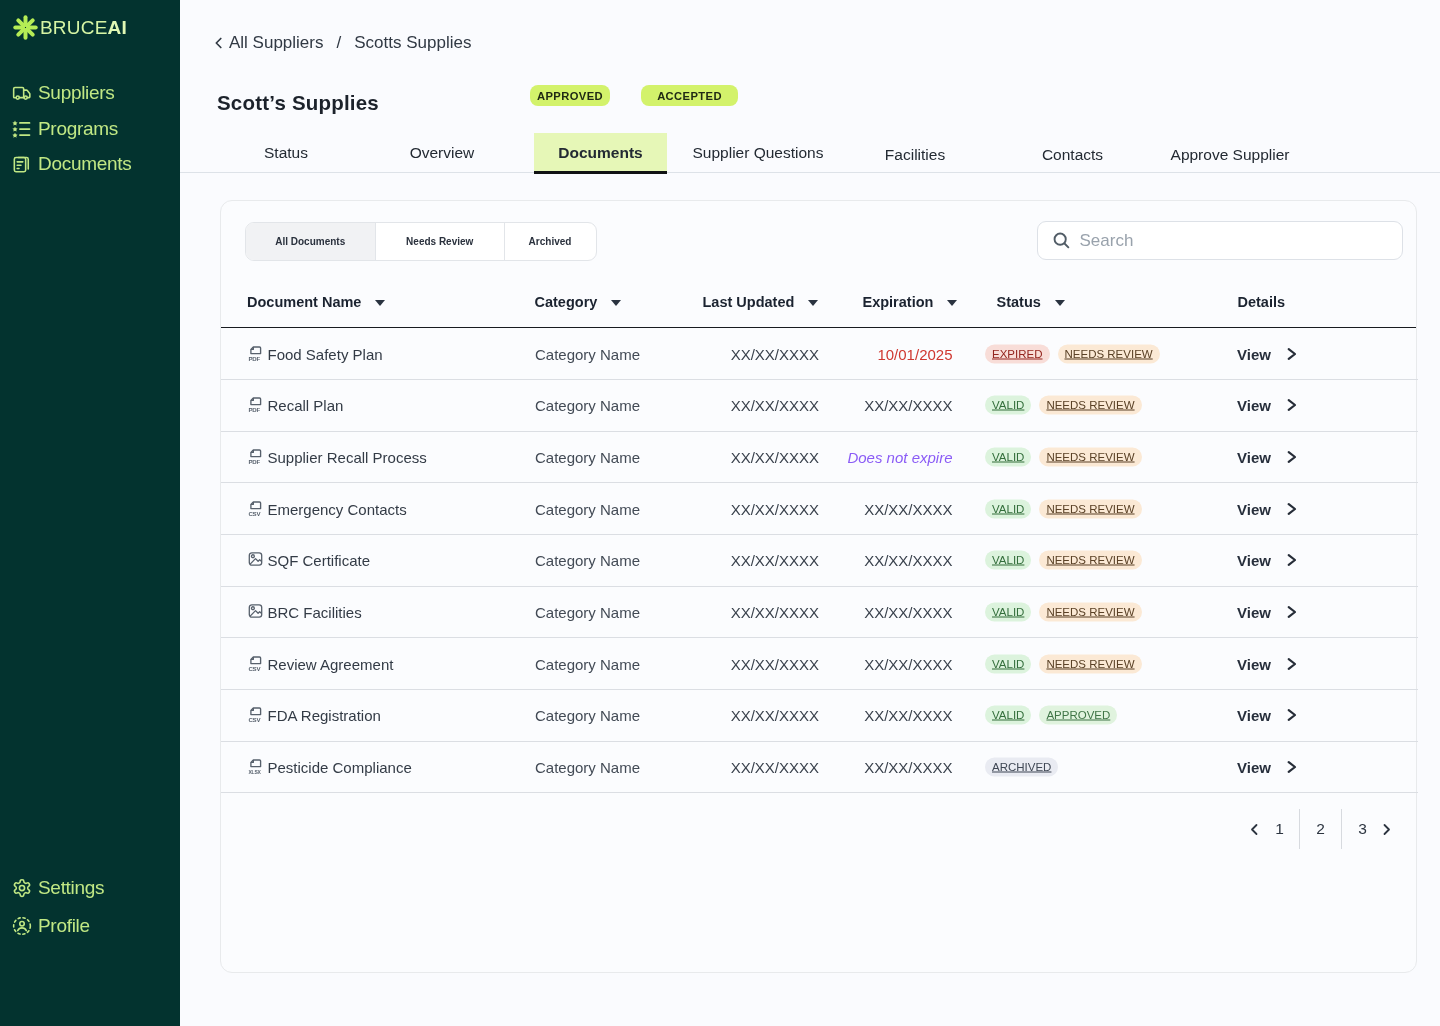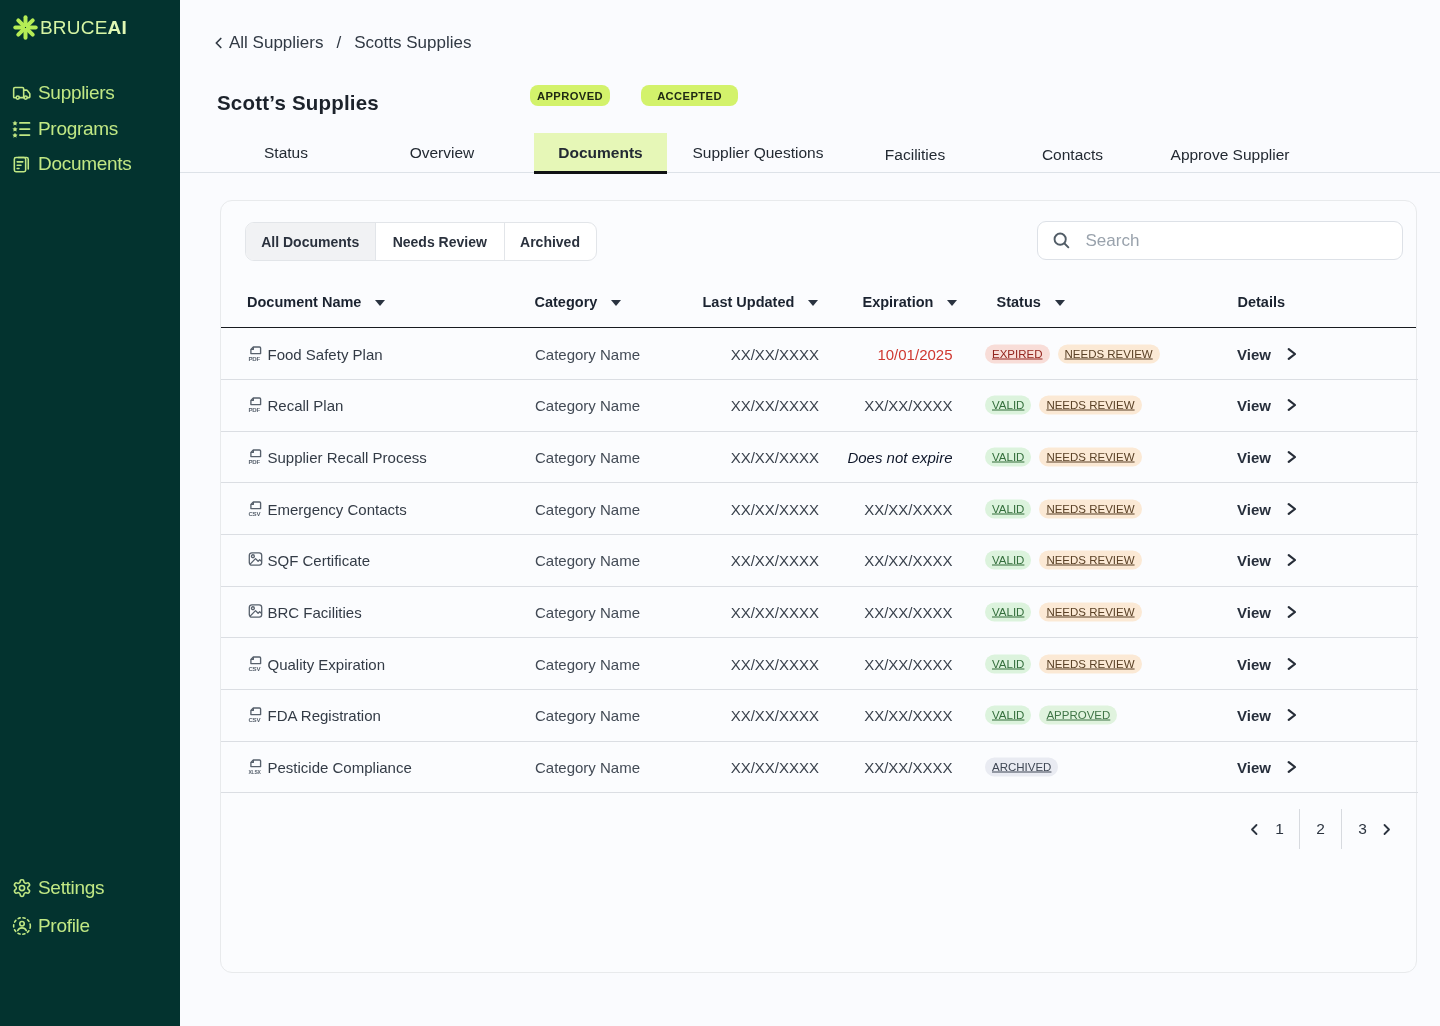--- a/index.html
+++ b/index.html
@@ -29,43 +29,43 @@
 .tab { position:absolute; top:144px; font-size:15.5px; font-weight:500; color:#232a33; transform:translateX(-50%); white-space:nowrap; }
 #tab-active-bg { position:absolute; left:534px; top:133px; width:133px; height:39px; background:#e6f7b7; }
 #tab-active-line { position:absolute; left:534px; top:171px; width:133px; height:3.5px; background:#101214; }
 
 
 #content { position:absolute; left:180px; top:174px; width:1260px; height:852px; background:#fafbfe; }
 #card { position:absolute; left:219.5px; top:200px; width:1197.5px; height:773px; background:#fbfcfe; border:1px solid #e8eaec; border-radius:12px; }
 
 
 #seg { position:absolute; left:24px; top:21px; height:39px; display:flex; border:1px solid #e2e5e9; border-radius:9px; overflow:hidden; background:#fff; }
-.seg-item { display:flex; align-items:center; justify-content:center; font-size:14px; font-weight:bold; color:#2a313d; }
+.seg-item { display:flex; align-items:center; justify-content:center; font-size:10px; font-weight:bold; color:#2a313d; }
 .seg-item.on { background:#f1f2f4; }
 .seg-item + .seg-item { border-left:1px solid #e2e5e9; }
 
 
 #search { position:absolute; left:816px; top:20px; width:366px; height:39px; border:1px solid #dde1e7; border-radius:9px; background:#fff; display:flex; align-items:center; }
-#search .ph { color:#99a2ac; font-size:17px; margin-left:15px; }
+#search .ph { color:#99a2ac; font-size:17px; margin-left:9px; }
 
 
 .th { position:absolute; top:93px; font-size:14.5px; font-weight:bold; color:#1b2330; display:flex; align-items:center; white-space:nowrap; }
 .tri { width:0; height:0; border-left:5.5px solid transparent; border-right:5.5px solid transparent; border-top:6.5px solid #2a3340; margin-left:14px; margin-top:2px; }
 #hline { position:absolute; left:0; top:125.5px; width:100%; height:1.6px; background:#181b20; }
 
 
 .row { position:absolute; left:0; width:1197px; height:51.7px; border-bottom:1px solid #dbdee3; }
 .cell { position:absolute; top:50%; transform:translateY(-50%); white-space:nowrap; }
 .ficon { left:27px; width:16px; height:17px; }
 .dname { left:47px; font-size:15px; color:#333b46; }
 .cat  { left:314.5px; font-size:15px; color:#434b56; }
 .lu   { right:598.5px; text-align:right; font-size:15px; color:#3a424d; }
 .exp  { right:465px; text-align:right; font-size:15px; color:#3a424d; }
 .exp.red { color:#cf3730; }
-.exp.it { font-style:italic; color:#0f172a; }
+.exp.it { font-style:italic; color:#8b5cf6; }
 .chips { left:764.5px; display:flex; gap:8px; align-items:center; }
 .chip { height:19px; line-height:19.5px; border-radius:10px; padding:0 7px; font-size:11.5px; letter-spacing:0px; white-space:nowrap;text-decoration:underline; }
 .c-exp { background:#f8ddd8; color:#93241e; }
 .c-rev { background:#fbe9d5; color:#5a4126; }
 .c-val { background:#dcf3dd; color:#336e3b; }
 .c-app { background:#e0f3de; color:#3f7546; }
 .c-arc { background:#e9ebf2; color:#3f4754; }
 .view { left:1033.5px; transform:translate(-50%,-50%); font-size:15px; font-weight:bold; color:#272f3c; }
 .rchev { left:1063.5px; width:15px; height:15px; }
 
@@ -303,21 +303,21 @@
     <svg class="cell rchev" viewBox="0 0 15 15" fill="none" stroke="#262d38" stroke-width="2.2" stroke-linecap="round" stroke-linejoin="round">
             <path d="M4.7 2.6L11 7.5 4.7 12.4"></path>
           </svg>
   </div>
         <div class="row" style="top:437.40000000000003px;">
     <span class="cell ficon"><svg width="16" height="17" viewBox="0 0 16 17" fill="none">
     <path d="M5.3 1.5h6.2a1.1 1.1 0 0 1 1.1 1.1v5.5H2.9V3.9z" stroke="#57606c" stroke-width="1.35" stroke-linejoin="round" fill="none"></path>
     <path d="M5.3 1.5v2.4H2.9" stroke="#57606c" stroke-width="1.35" stroke-linejoin="round" fill="none"></path>
     <text x="0.4" y="15.6" font-family="'Liberation Sans',sans-serif" font-size="6.1" font-weight="bold" letter-spacing="-0.2" fill="#57606c">CSV</text>
   </svg></span>
-    <span class="cell dname">Quality Expiration</span>
+    <span class="cell dname">Review Agreement</span>
     <span class="cell cat">Category Name</span>
     <span class="cell lu">XX/XX/XXXX</span>
     <span class="cell exp ">XX/XX/XXXX</span>
     <span class="cell chips">
             <span class="chip c-val">VALID</span>
             <span class="chip c-rev">NEEDS REVIEW</span>
           </span>
     <span class="cell view">View</span>
     <svg class="cell rchev" viewBox="0 0 15 15" fill="none" stroke="#262d38" stroke-width="2.2" stroke-linecap="round" stroke-linejoin="round">
             <path d="M4.7 2.6L11 7.5 4.7 12.4"></path>

